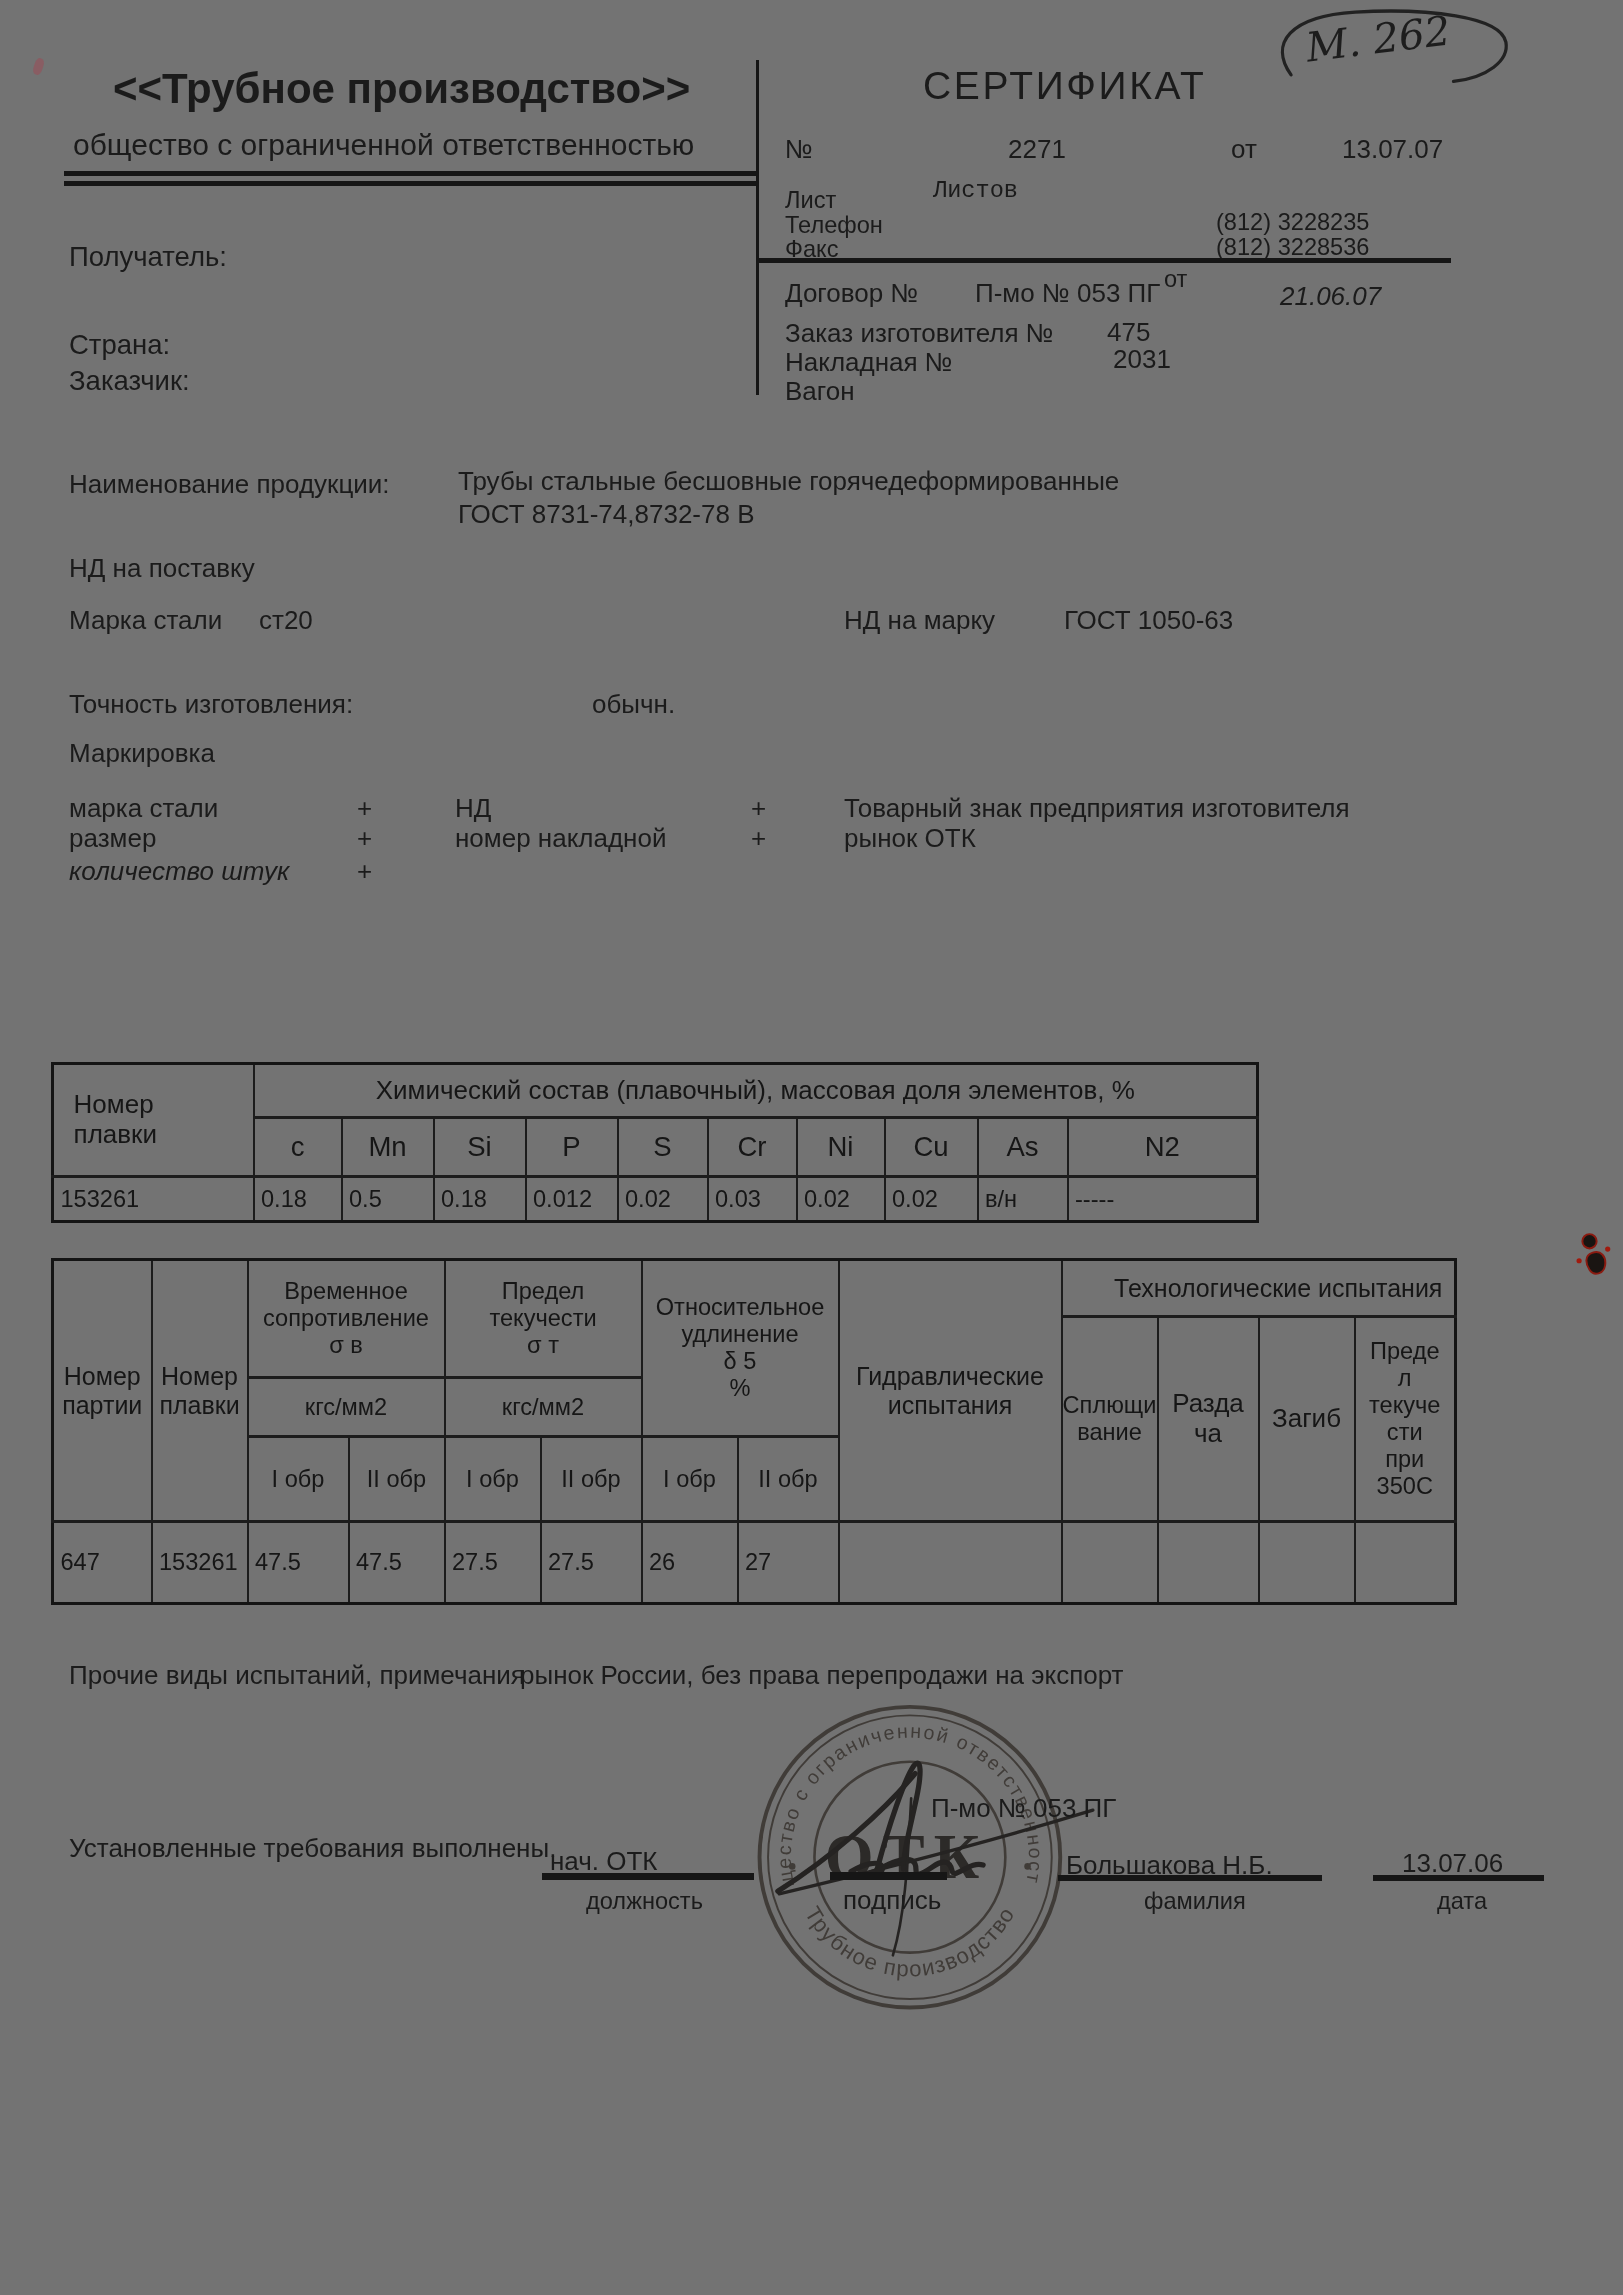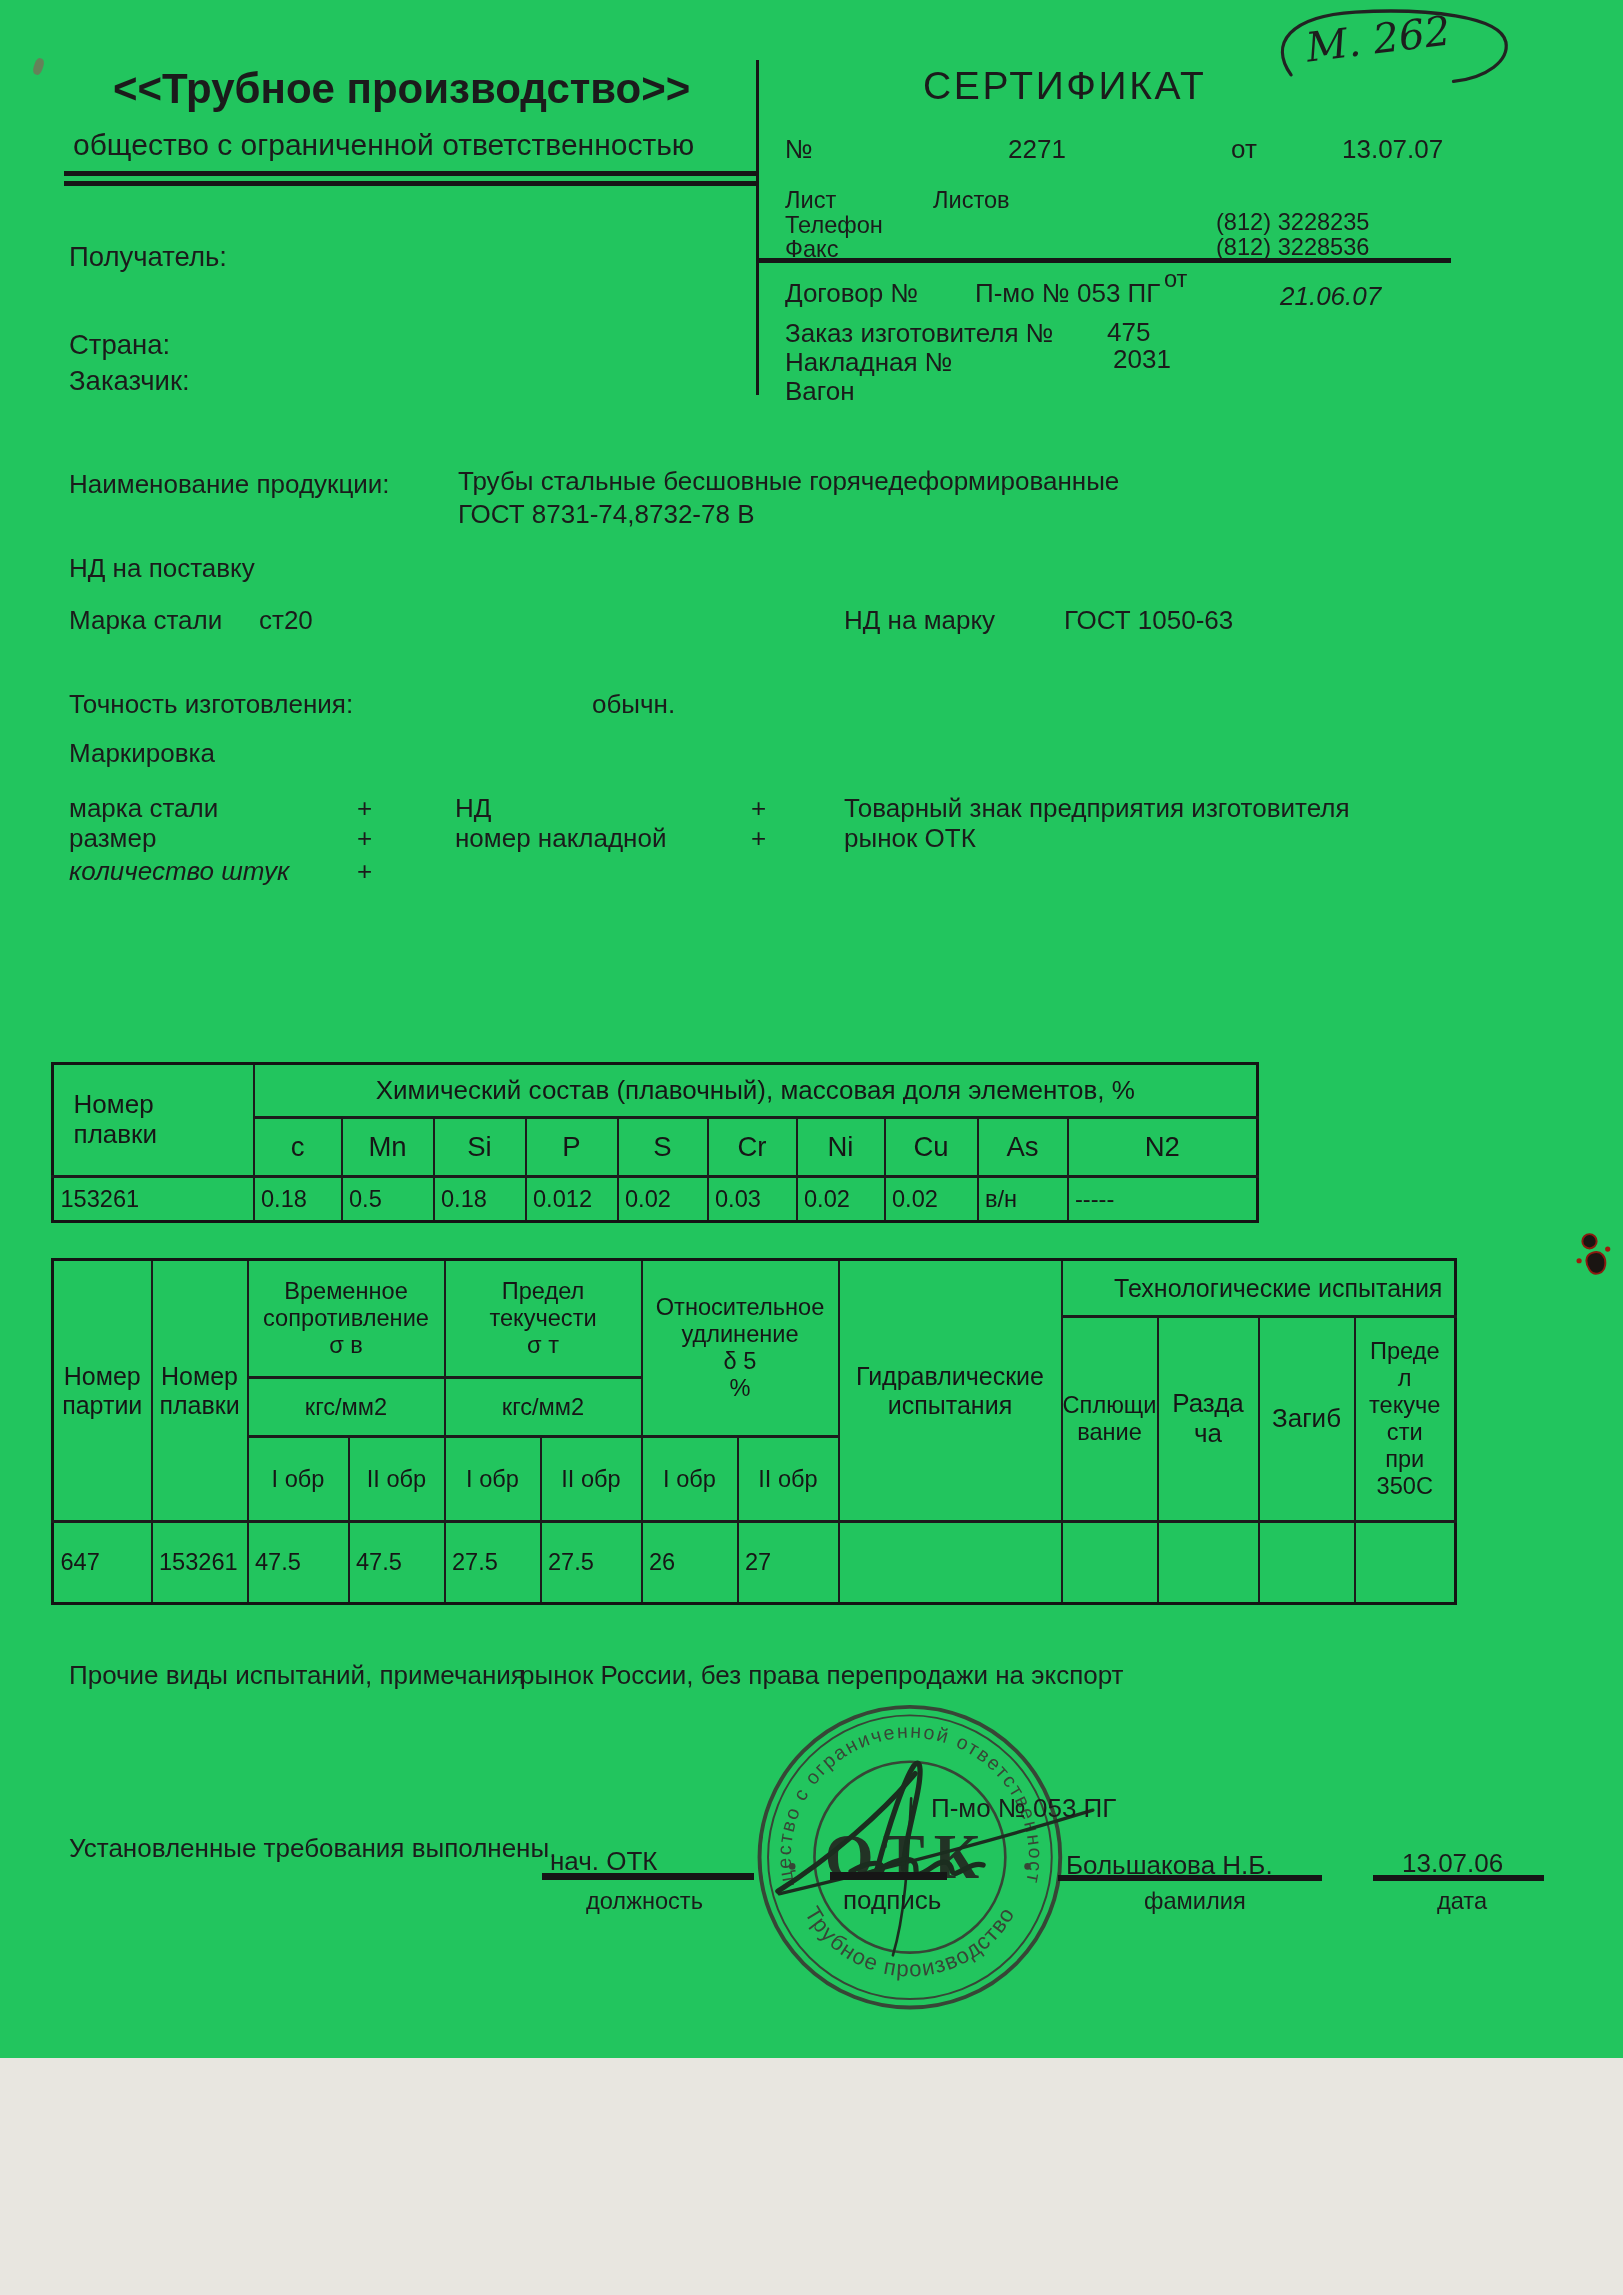--- a/index.html
+++ b/index.html
@@ -1,16 +1,16 @@
 <!DOCTYPE html>
 <html style="font-size:10.5px"><head>
 <meta charset="utf-8">
 <style>
   html,body{margin:0;padding:0;background:#e8e6e0;}
-  #page{position:relative;width:1623px;height:2058px;background:#22c55e;overflow:hidden;
+  #page{position:relative;width:1623px;height:2295px;background:#737373;overflow:hidden;
         font-family:"Liberation Sans","DejaVu Sans",sans-serif;color:#1b1b1b;}
   .abs{position:absolute;}
   .b{font-weight:bold;}
   .pre{white-space:pre-line;}
   .rule{position:absolute;background:#161616;}
   table{border-collapse:collapse;table-layout:fixed;position:absolute;background:transparent;}
   td{border:2px solid #1c1c1c;text-align:center;vertical-align:middle;padding:0;
      font-size:24px;line-height:1.14;color:#161616;}
   .t1{left:51px;top:907px;border:3.9px solid #141414;}
   .t1 td.hd{height:60px;font-size:25px;}
@@ -54,21 +54,21 @@
     <path d="M 52,108 C 18,60 50,18 150,12 C 260,6 372,18 380,58 C 385,86 352,112 300,118" fill="none" stroke="#222" stroke-width="5" stroke-linecap="round"></path>
     <text x="78" y="88" transform="rotate(-7 78 88)" style="font-family:'DejaVu Serif',serif;font-style:italic;font-size:62px;fill:#1d1d1d;">М. 262</text>
   </svg>
 
   <div class="lbl" style="left:785px;top:134px;">№</div>
   <div class="lbl" style="left:1008px;top:134px;">2271</div>
   <div class="lbl" style="left:1231px;top:134px;">от</div>
   <div class="lbl" style="left:1342px;top:134px;">13.07.07</div>
 
   <div class="lbl sm" style="left:785px;top:187px;">Лист</div>
-  <div class="lbl sm" style="left:933px;top:187px;">Листов</div>
+  <div class="lbl sm" style="left:933px;top:177px;font-family:Liberation Mono, monospace;">Листов</div>
   <div class="lbl sm" style="left:785px;top:212px;">Телефон</div>
   <div class="lbl sm" style="left:1216px;top:209px;">(812) 3228235</div>
   <div class="lbl sm" style="left:785px;top:236px;">Факс</div>
   <div class="lbl sm" style="left:1216px;top:234px;">(812) 3228536</div>
 
   <div class="rule" style="left:758px;top:258px;width:693px;height:4.6px;"></div>
 
   <div class="lbl" style="left:785px;top:278px;">Договор №</div>
   <div class="lbl" style="left:975px;top:278px;">П-мо № 053 ПГ</div>
   <div class="lbl sm" style="left:1164px;top:266px;">от</div>

